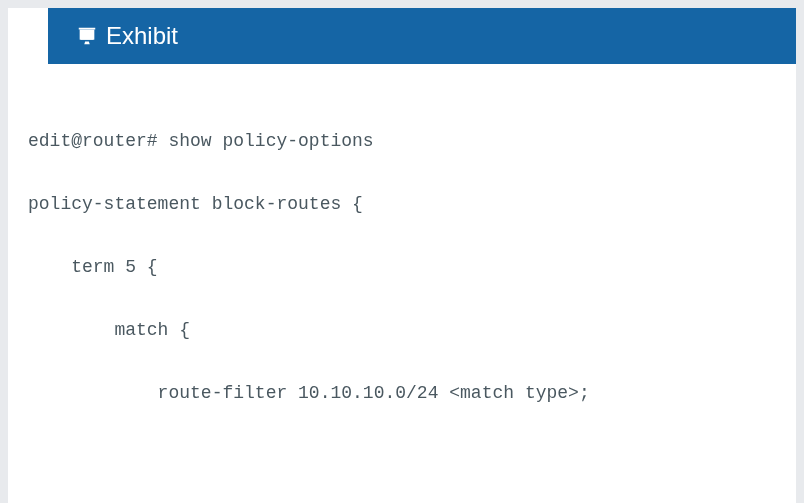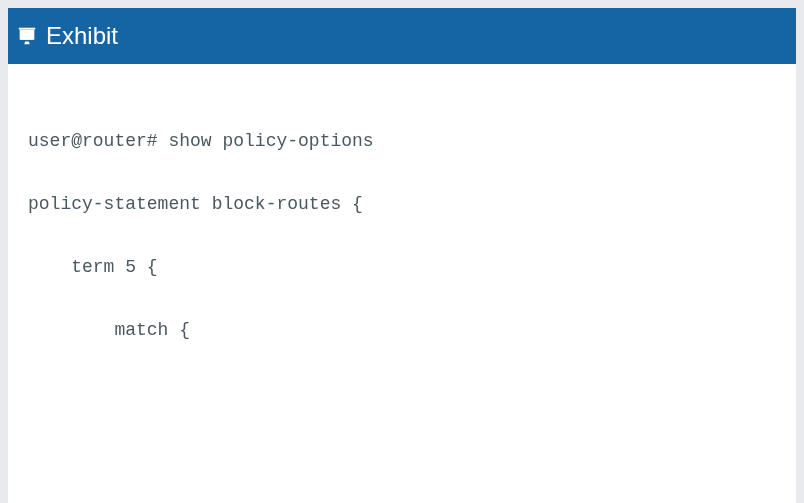--- a/index.html
+++ b/index.html
@@ -14,24 +14,25 @@
       height: 503px;
       padding: 8px;
     }
     .exhibit-container {
       background: #fff;
       width: 100%;
     }
     .exhibit-header {
       background: #1565a5;
       color: #fff;
-      padding: 14px 8px;
+      padding: 14px 28px;
       display: flex;
       align-items: center;
       gap: 8px;
+      margin-left: 40px;
     }
     .exhibit-icon {
       display: inline-flex;
       align-items: center;
     }
     .exhibit-icon svg {
       width: 22px;
       height: 22px;
       fill: #fff;
     }
@@ -62,23 +63,24 @@
     <span class="exhibit-icon">
       <svg viewBox="0 0 24 24">
         <path d="M3 3h18v2H3V3zm2 3h14v10H5V6zm5 12h4l1 3h-6l1-3zM11 20h2v1h-2v-1z"></path>
         <rect x="4" y="5" width="16" height="11" rx="0"></rect>
       </svg>
     </span>
     <span class="exhibit-title">Exhibit</span>
   </div>
   <div class="exhibit-body">
     <div class="code-block">
-<div class="code-line">user@router# show policy-options</div>
+<div class="code-line">edit@router# show policy-options</div>
 <div class="code-line">policy-statement block-routes {</div>
 <div class="code-line">    term 5 {</div>
 <div class="code-line">        match {</div>
+<div class="code-line">            route-filter 10.10.10.0/24 &lt;match type&gt;;</div>
 
 
 
 
     </div>
   </div>
 </div>
 
 </body></html>

